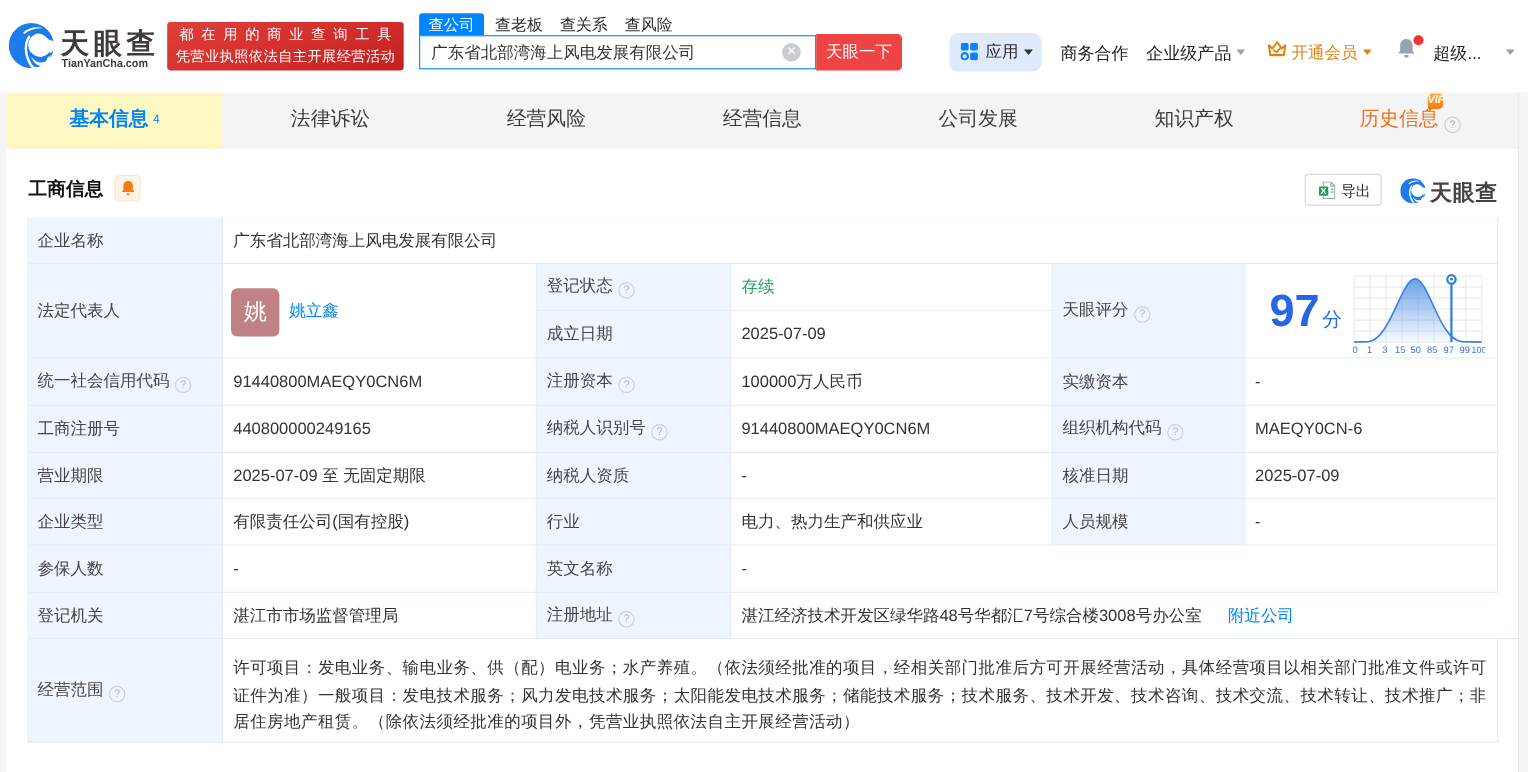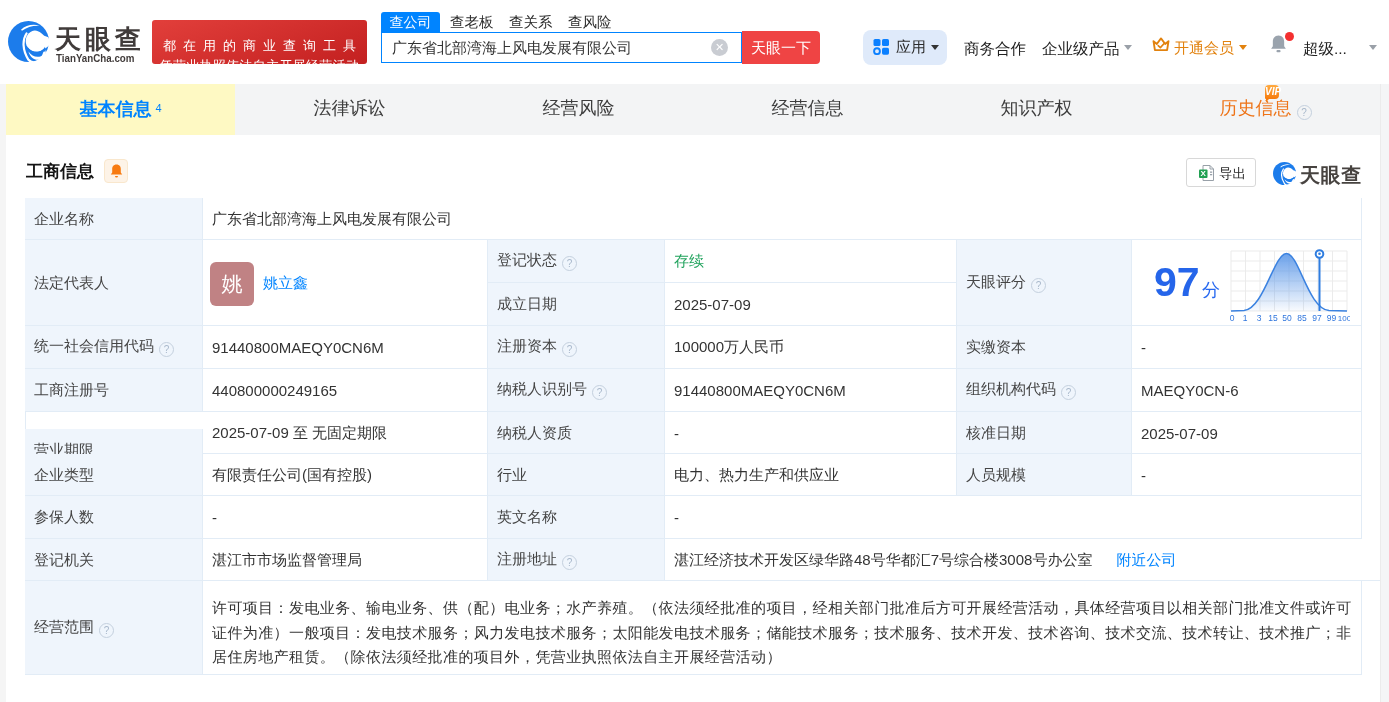--- a/index.html
+++ b/index.html
@@ -4,21 +4,21 @@
 <style>
 * { margin:0; padding:0; box-sizing:border-box; }
 html,body { width:1389px; height:702px; overflow:hidden; }
 body { font-family:"Liberation Sans",sans-serif; background:#f5f5f5; position:relative; }
 .abs { position:absolute; }
 
 #header { position:absolute; left:0; top:0; width:1389px; height:84px; background:#fff; z-index:5; }
 #ty-text { position:absolute; left:55px; top:22px; font-size:26px; font-weight:bold; color:#403b3a; letter-spacing:4px; }
 #ty-sub { position:absolute; left:56px; top:52px; font-size:10.5px; font-weight:bold; color:#403b3a; transform:scaleX(0.93); transform-origin:0 0; }
 #redbadge { position:absolute; left:152px; top:20px; width:215px; height:44px; border-radius:3px;
-  background:linear-gradient(160deg,#e23f3b,#c32020); color:#fff; font-size:13px; text-align:center; padding-top:17px; }
+  background:linear-gradient(160deg,#e23f3b,#c32020); color:#fff; font-size:13px; text-align:center; padding-top:2px; }
 #redbadge .l1 { letter-spacing:7px; line-height:18.5px; text-indent:7px; white-space:nowrap; }
 #redbadge .l2 { letter-spacing:0.3px; line-height:19px; white-space:nowrap; }
 
 #stabs { position:absolute; left:381px; top:12px; height:20px; font-size:14.5px; color:#2b2b2b; }
 #stab-act { position:absolute; left:0; top:0; width:59px; height:21px; background:#0084ff; color:#fff; font-size:14px;
   text-align:center; line-height:20px; border-radius:3px 3px 0 0; }
 .stab { position:absolute; top:0.5px; white-space:nowrap; }
 #sinput { position:absolute; left:381px; top:32px; width:361px; height:31px; border:1px solid #0084ff; background:#fff; }
 #sinput span { position:absolute; left:10px; top:6px; font-size:15px; color:#333; }
 #sclear { position:absolute; left:711px; top:39px; width:17px; height:17px; border-radius:50%; background:#c9ccd2;
@@ -126,20 +126,21 @@
   <div class="abs" style="left:1285px;top:32px;width:9px;height:9px;border-radius:50%;background:#f43030"></div>
   <span class="hitem" style="left:1303px">超级...</span>
   <div class="caret gray" style="left:1369px;top:45px"></div>
 </div>
 
 <div id="tabbar">
   <div class="tab active">基本信息<span class="num">4</span></div>
   <div class="tab">法律诉讼</div>
   <div class="tab">经营风险</div>
   <div class="tab">经营信息</div>
+  <div class="tab">公司发展</div>
   <div class="tab">知识产权</div>
   <div class="tab" id="tab-hist">历史信息<span class="qm">?</span><span id="vipbadge">VIP</span></div>
 </div>
 
 <div id="content"></div>
 <div id="scroll"></div>
 
 <div id="sect-title">工商信息</div>
 <div id="bellchip">
   <svg style="position:absolute;left:5px;top:4px" width="13" height="15" viewBox="0 0 13 15">
@@ -272,21 +273,21 @@
 <div class="cell val" style="left:665px;top:369px;width:292px;height:43px">
     <span class="in">91440800MAEQY0CN6M</span>
   </div>
 <div class="cell lab" style="left:957px;top:369px;width:175px;height:43px">
     <span class="in">组织机构代码<span class="qm">?</span></span>
   </div>
 <div class="cell val" style="left:1132px;top:369px;width:230px;height:43px">
     <span class="in">MAEQY0CN-6</span>
   </div>
 
-<div class="cell lab" style="left:25px;top:429px;width:178px;height:42px">
+<div class="cell lab" style="left:25px;top:412px;width:178px;height:42px">
     <span class="in">营业期限</span>
   </div>
 <div class="cell val" style="left:203px;top:412px;width:285px;height:42px">
     <span class="in">2025-07-09 至 无固定期限</span>
   </div>
 <div class="cell lab" style="left:488px;top:412px;width:177px;height:42px">
     <span class="in">纳税人资质</span>
   </div>
 <div class="cell val" style="left:665px;top:412px;width:292px;height:42px">
     <span class="in">-</span>

